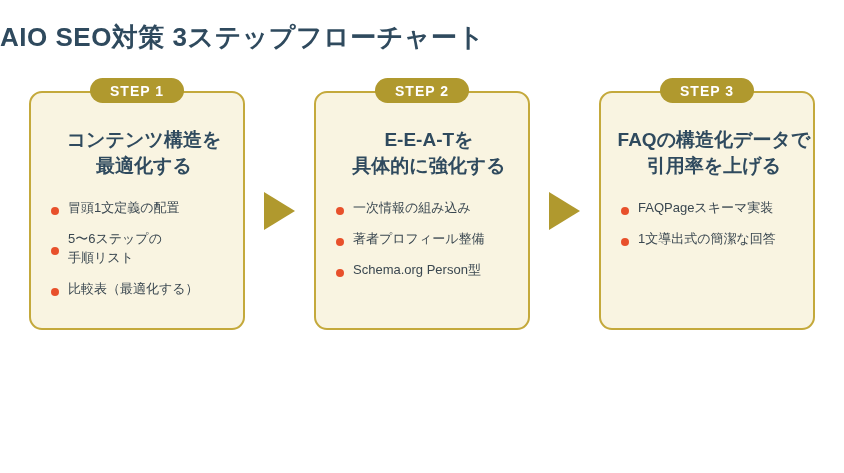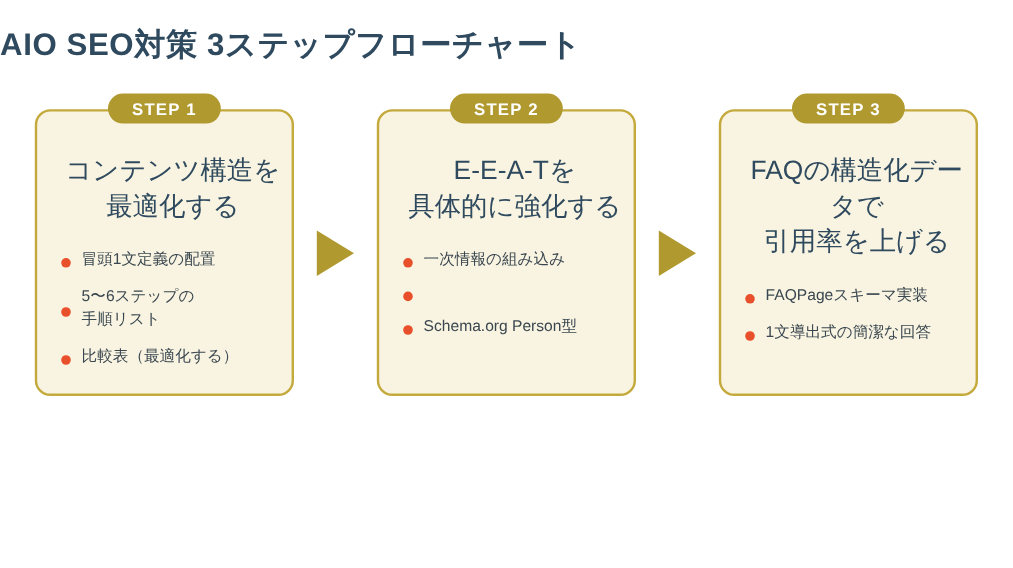--- a/index.html
+++ b/index.html
@@ -59,22 +59,22 @@
     font-size: 14px;
     font-weight: 700;
     letter-spacing: 1px;
     padding: 5px 20px 4px 20px;
     border-radius: 15px;
     white-space: nowrap;
   }
   .card-title {
     margin-top: 2px;
     text-align: center;
-    font-size: 22px;
-    font-weight: 400;
+    font-size: 19px;
+    font-weight: 700;
     line-height: 1.35;
     color: var(--title-text);
     white-space: pre-line;
   }
   .items {
     list-style: none;
     margin-top: 21px;
     padding: 0 0 0 6px;
   }
   .items li {
@@ -141,20 +141,21 @@
       <div class="badge">STEP 2</div>
       <h2 class="card-title">E-E-A-Tを
 具体的に強化する</h2>
       <ul class="items">
         <li>
           <span class="dot"></span>
           <span class="item-text">一次情報の組み込み</span>
         </li>
         <li>
           <span class="dot"></span>
+          <span class="item-text">著者プロフィール整備</span>
         </li>
         <li>
           <span class="dot"></span>
           <span class="item-text">Schema.org Person型</span>
         </li>
       </ul>
     </div>
 
     <div class="arrow"></div>
 

